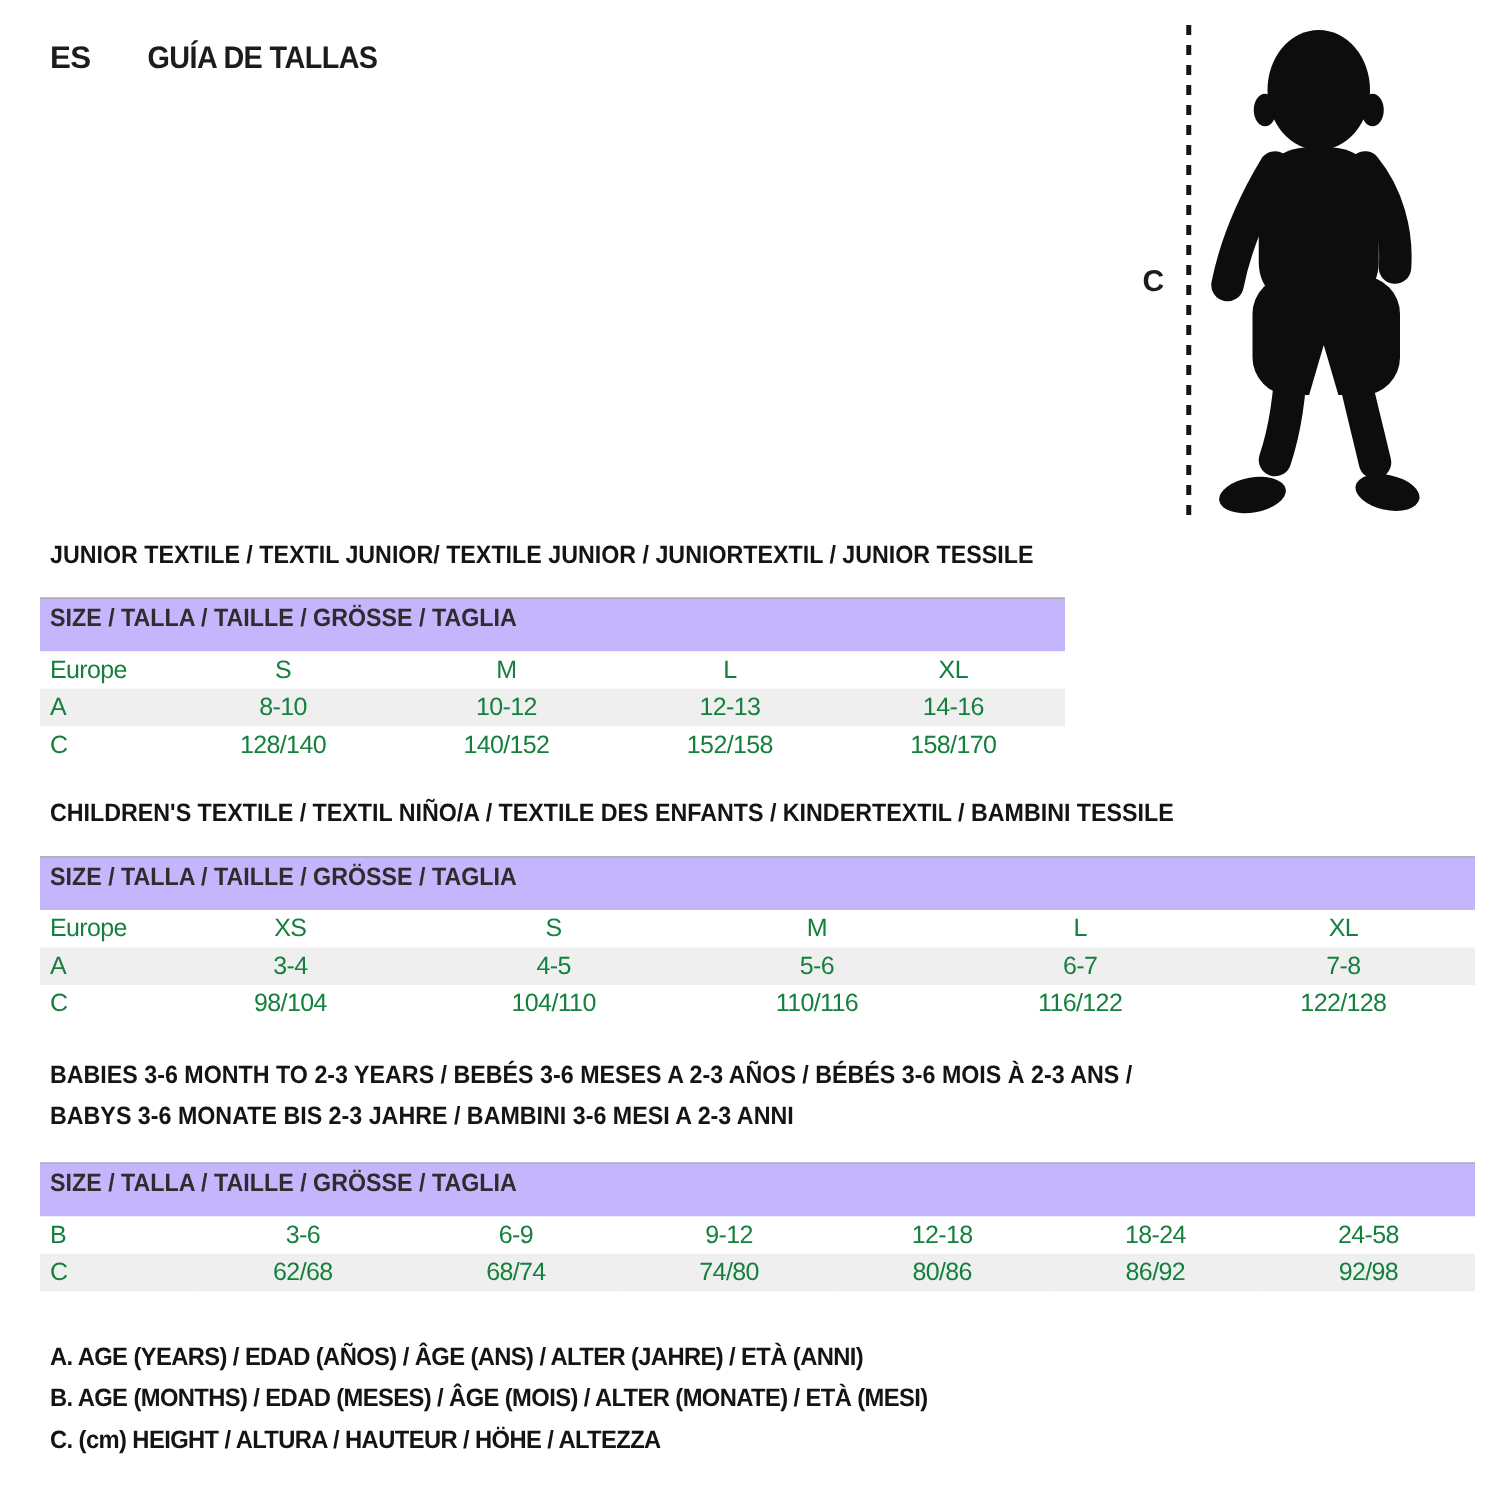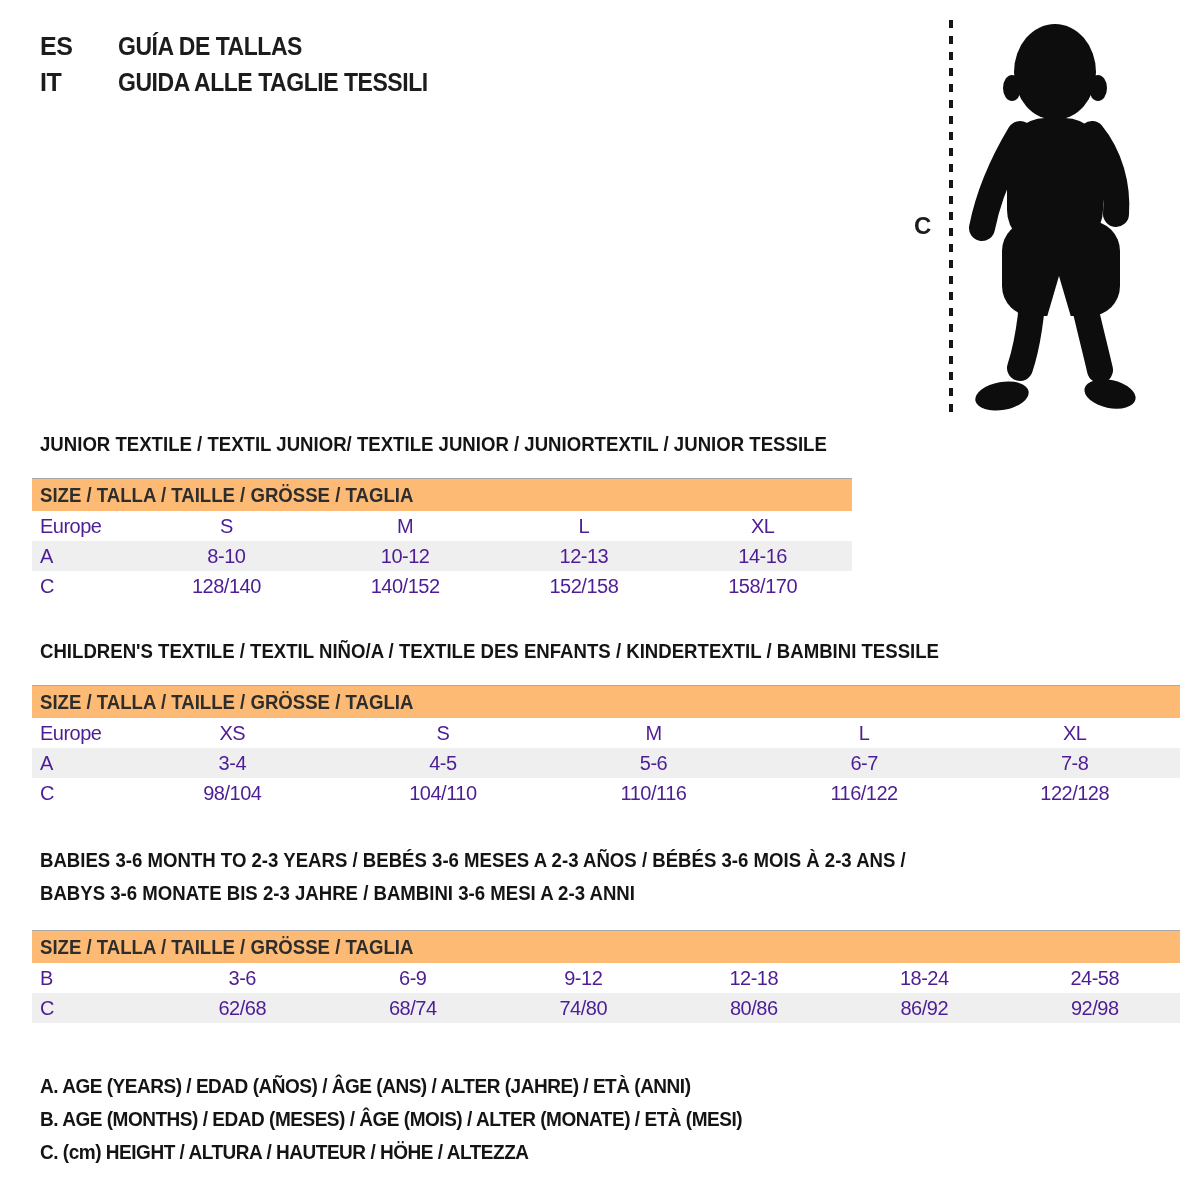--- a/index.html
+++ b/index.html
@@ -48,61 +48,57 @@
 
   .section h2 {
     margin: 0 0 22px 8px;
     font-size: 20px; line-height: 24px; font-weight: bold; color: #141414;
     transform: scaleX(0.93); transform-origin: left center;
     white-space: nowrap;
   }
   .section-babies h2 { line-height: 33px; margin-bottom: 20px; }
 
   .size-bar {
-    height: 33px; line-height: 32px;
-    background: #fdba74; border-top: 1px solid #a9a9a9;
+    height: 43px; line-height: 32px;
+    background: #c4b5fd; border-top: 1px solid #a9a9a9;
     padding-left: 8px; overflow: hidden; white-space: nowrap;
   }
   .size-bar span {
     display: inline-block;
     font-size: 20px; font-weight: bold; color: #2d2d2d;
     transform: scaleX(0.93); transform-origin: left center;
   }
 
   table.size-table {
     width: 100%; border-collapse: collapse; table-layout: fixed;
   }
   .size-table td {
     height: 30px; padding: 0;
     font-size: 20px; letter-spacing: -0.5px;
-    text-align: center; color: #4c1d95;
+    text-align: center; color: #15803d;
   }
   .size-table td.label { text-align: left; padding-left: 8px; }
   .size-table tr.shade { background: #efeff0; }
 
   
   .footnotes { left: 40px; top: 1070px; }
   .footnotes p {
     margin: 0; font-size: 20px; font-weight: bold; line-height: 33px;
     color: #141414; letter-spacing: -0.5px;
     transform: scaleX(0.95); transform-origin: left center;
     white-space: nowrap;
   }
 </style>
 </head>
 <body>
 
 <div class="abs lang-block">
   <div class="lang-row">
     <span class="lang-code">ES</span>
     <span class="lang-title">GUÍA DE TALLAS</span>
-  </div>
-  <div class="lang-row">
-    <span class="lang-code">IT</span>
-    <span class="lang-title">GUIDA ALLE TAGLIE TESSILI</span>
   </div>
 </div>
 
 <div class="abs figure">
   <span class="dim-label">C</span>
   <div class="dim-line"></div>
   <svg class="toddler" viewBox="0 0 190 400" aria-hidden="true">
     <g fill="#0d0d0d">
       <ellipse cx="95" cy="54" rx="41" ry="48"></ellipse>
       <ellipse cx="52" cy="70" rx="9" ry="13"></ellipse>

